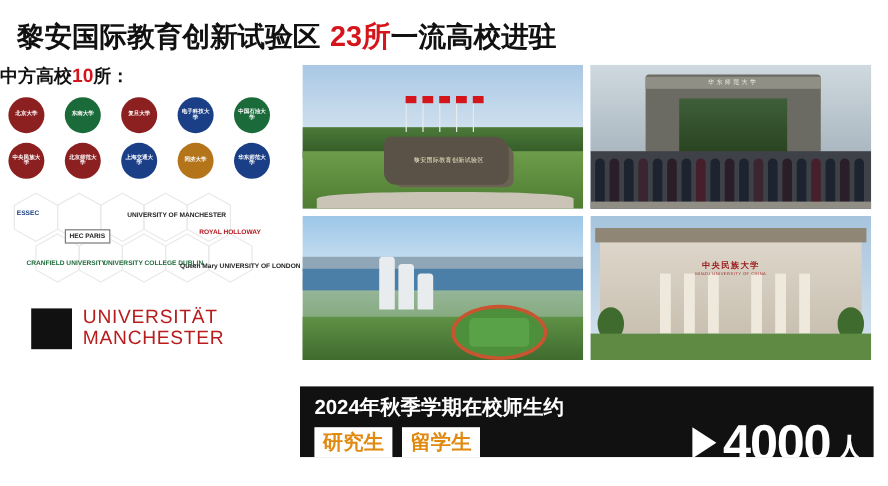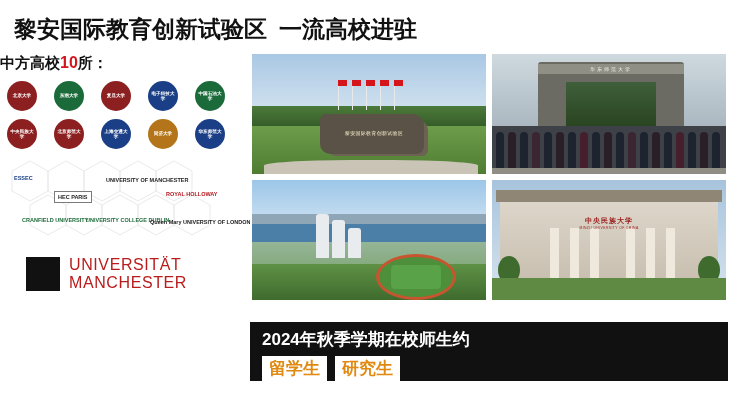--- a/index.html
+++ b/index.html
@@ -36,21 +36,20 @@
   .title-red {
     font-size: 24px;
     font-weight: bold;
     color: #d4161c;
     margin-left: 8px;
   }
   .title-black2 {
     font-size: 23px;
     font-weight: bold;
     color: #111111;
-    margin-left: 12px;
   }
 
   
   #left-col {
     position: absolute;
     left: 0;
     top: 54px;
     width: 232px;
   }
   .section-head {
@@ -279,20 +278,21 @@
     padding-bottom: 3px;
   }
 </style>
 </head>
 <body>
 
 <div id="slide">
 
   <div id="title-bar">
     <span class="title-black">黎安国际教育创新试验区</span>
+    <span class="title-red">23所</span>
     <span class="title-black2">一流高校进驻</span>
   </div>
 
   <div id="left-col">
 
     <div class="section-head">
       <span>中方高校</span><span class="num">10</span><span>所：</span>
     </div>
 
     <div class="logo-grid">
@@ -465,18 +465,23 @@
       <div class="sign2">MINZU UNIVERSITY OF CHINA</div>
       <div class="trees4" style="left:6px"></div>
       <div class="trees4" style="right:6px"></div>
       <div class="lawn"></div>
     </div>
   </div>
 
   <div id="bottom-banner">
     <div id="banner-line1">2024年秋季学期在校师生约</div>
     <div id="tag-row">
+      <span class="tag">研究生</span>
       <span class="tag">留学生</span>
-      <span class="tag">研究生</span>
+    </div>
+    <div id="big-number">
+      <div id="play-triangle"></div>
+      <span id="num-4000">4000</span>
+      <span id="num-unit">人</span>
     </div>
   </div>
 
 </div>
 
 </body></html>

